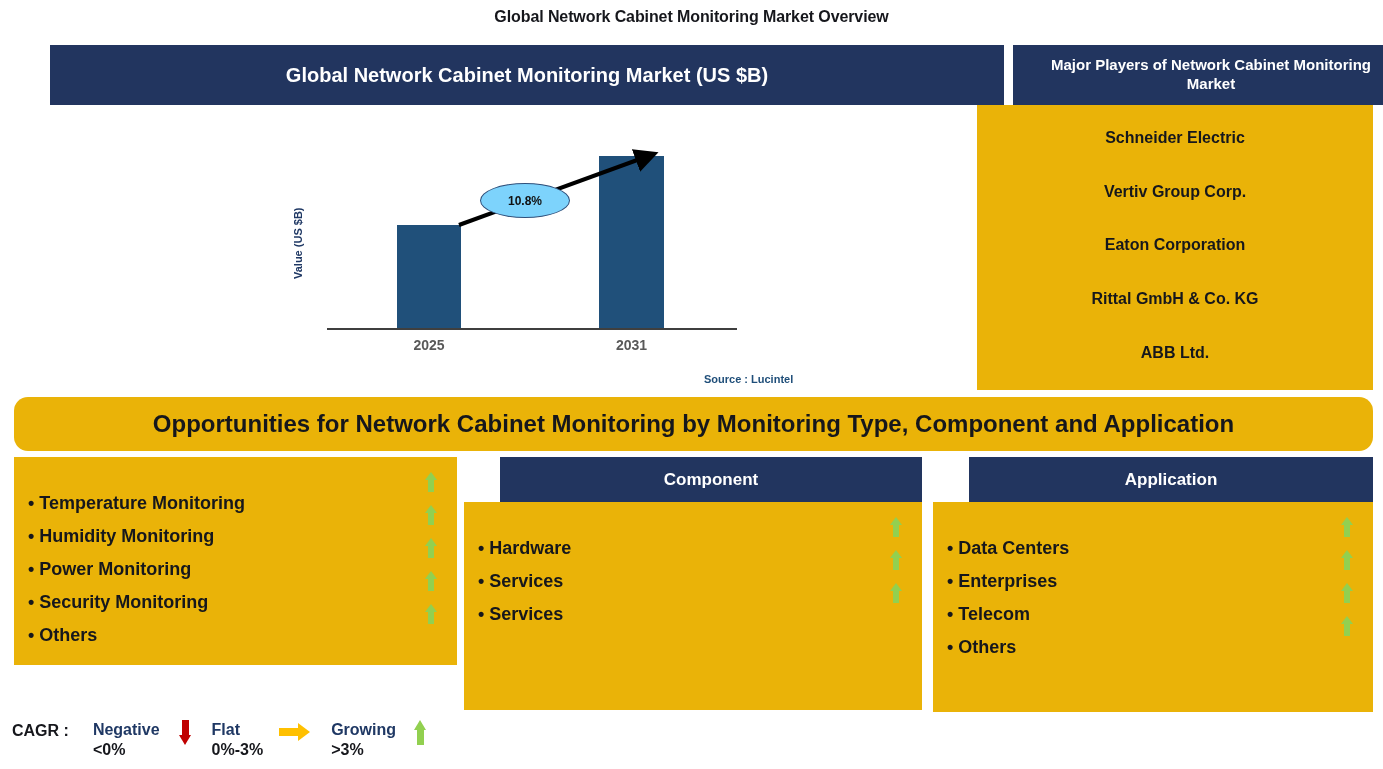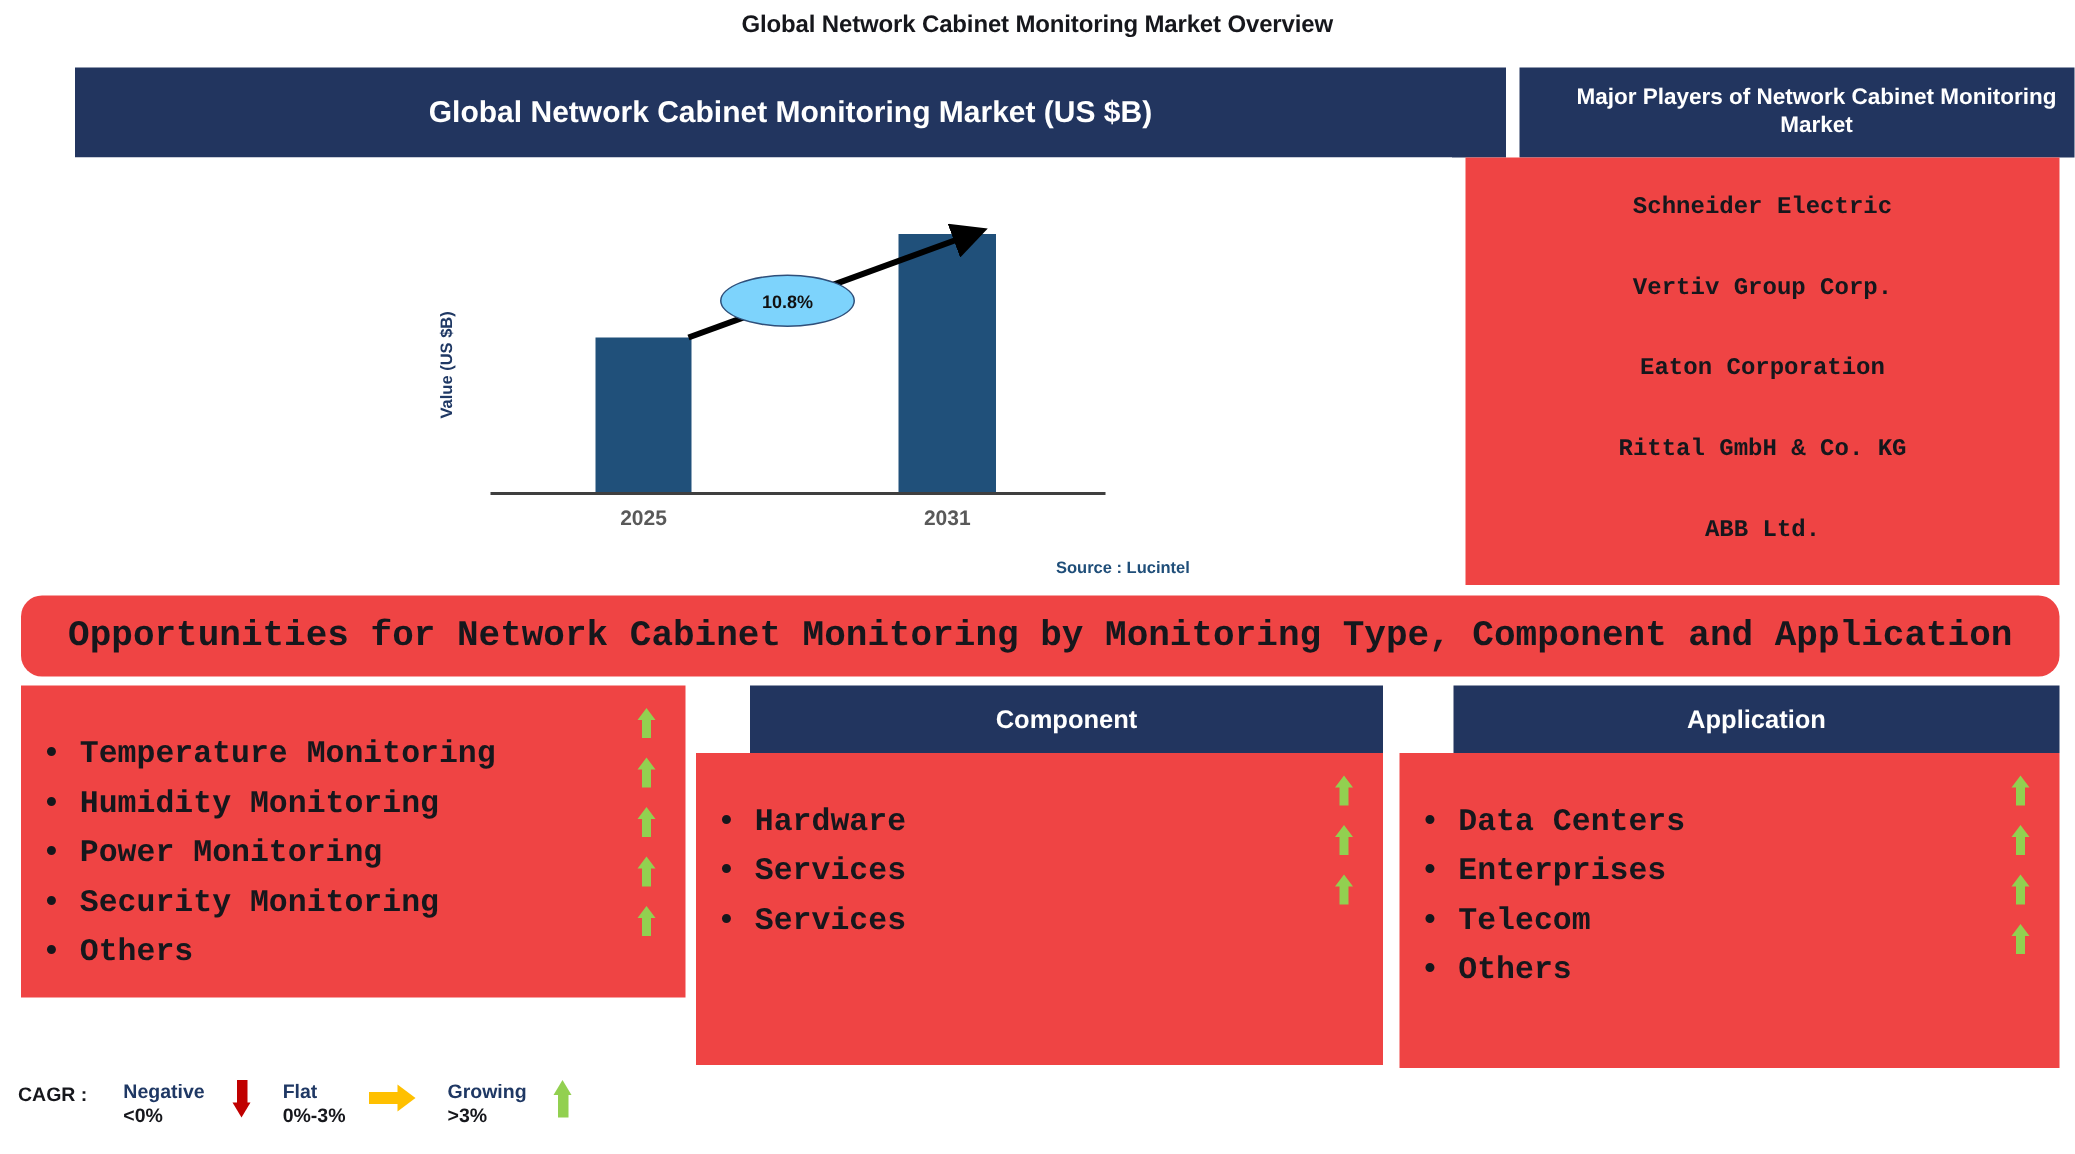--- a/index.html
+++ b/index.html
@@ -35,23 +35,22 @@
     color: #ffffff;
     font-weight: bold;
     text-align: center;
     display: flex;
     align-items: center;
     justify-content: center;
     box-sizing: border-box;
     margin-left: 36px;
   }
   .gray-body {
-    background: #ef4444;
+    background: #eab308;
     box-sizing: border-box;
-    font-family: Liberation Mono, monospace;
   }
 
   
   #chart-panel-header {
     position: absolute;
     left: 14px;
     top: 45px;
     width: 954px;
     height: 60px;
     font-size: 20px;
@@ -186,21 +185,21 @@
     padding: 8px 0 0 0;
   }
   .opt-row {
     display: flex;
     align-items: center;
     justify-content: space-between;
     padding: 0 14px 0 14px;
     height: 33px;
   }
   .opt-label {
-    font-size: 21px;
+    font-size: 18px;
     font-weight: bold;
     color: #16171c;
     white-space: nowrap;
     margin-top: 44px;
   }
   .arrow-up {
     width: 12px;
     height: 20px;
     position: relative;
     flex: 0 0 auto;
@@ -234,21 +233,21 @@
   #col-component  .col-body { height: 208px; }
   #col-application .col-body { height: 210px; }
 
   
   #cagr-legend {
     position: absolute;
     left: 12px;
     top: 720px;
     display: flex;
     align-items: flex-start;
-    font-size: 13px;
+    font-size: 16px;
     font-weight: bold;
     color: #1f3864;
   }
   #cagr-legend .legend-title {
     margin-right: 24px;
     padding-top: 2px;
     color: #16171c;
   }
   .legend-item {
     display: flex;

